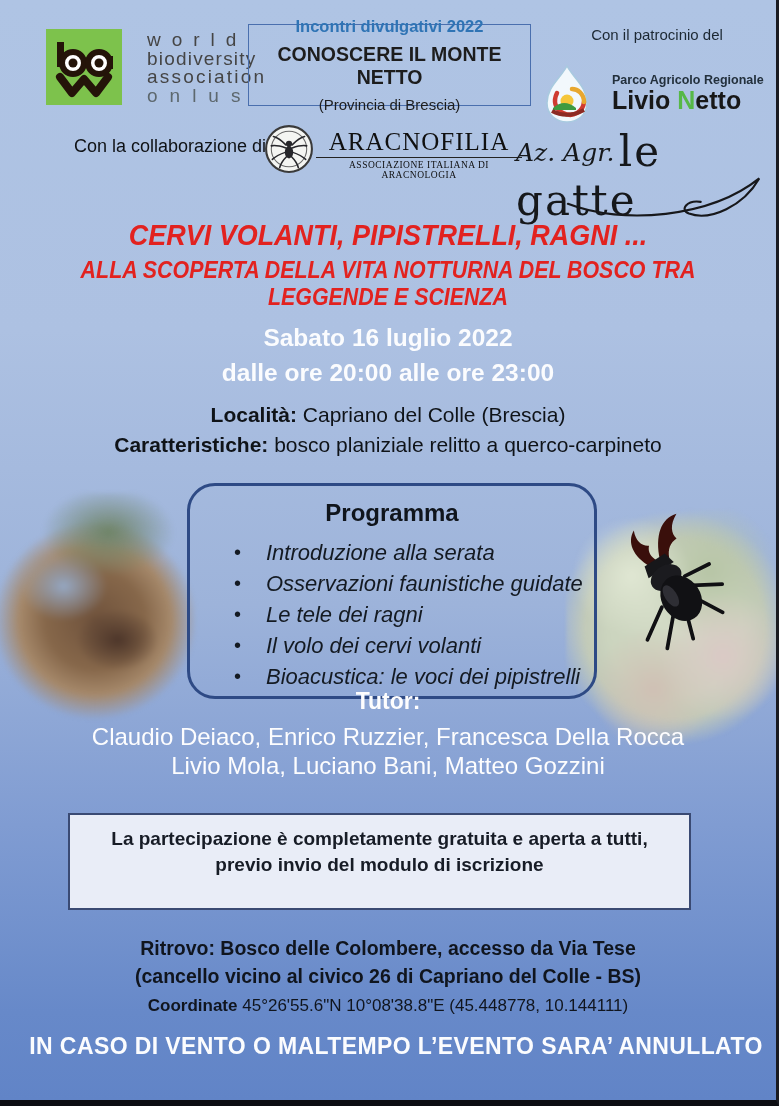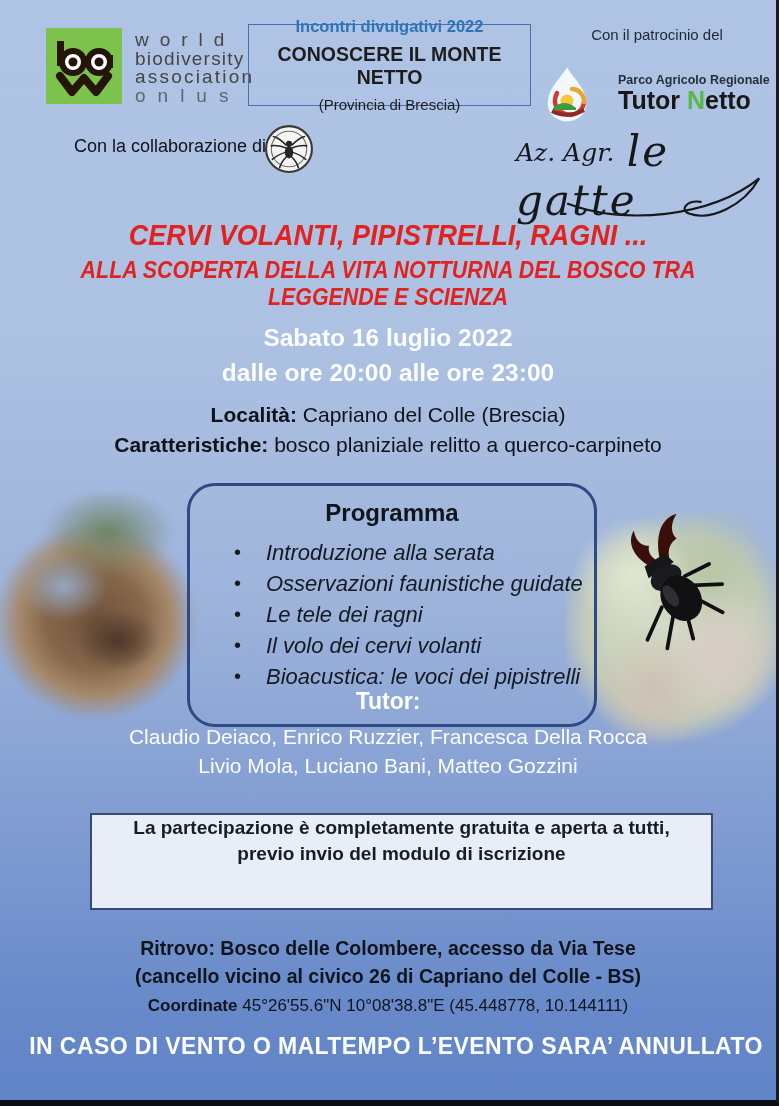--- a/index.html
+++ b/index.html
@@ -3,52 +3,52 @@
 <meta charset="utf-8">
 <style>
   html,body { margin:0; padding:0; background:#ffffff; }
   .poster {
     position:relative; width:779px; height:1106px; overflow:hidden; box-sizing:border-box;
     background:linear-gradient(180deg,#afc4e4 0%,#adc1e2 30%,#9db3da 55%,#809cd2 75%,#6789c9 92%,#6184c7 100%);
     border-right:3px solid #191a20; border-bottom:6px solid #0c0d12;
     font-family:"Liberation Sans", sans-serif;
   }
   
-  .wba { position:absolute; left:46px; top:28px; display:flex; gap:13px; align-items:flex-start; }
+  .wba { position:absolute; left:46px; top:28px; display:flex; gap:25px; align-items:center; }
   .wba-mark { width:76px; height:76px; }
   .wba-words { padding-top:3px; color:#454545; font-size:19px; line-height:18.5px; font-weight:500; }
   .w0 { letter-spacing:11px; }
   .w1 { letter-spacing:1.2px; }
   .w2 { letter-spacing:2.2px; }
   .w3 { letter-spacing:12px; color:#5d686e; }
   .series-box {
     position:absolute; left:248px; top:24px; width:283px; height:82px; box-sizing:border-box;
     border:1.5px solid #4a6fae; display:flex; flex-direction:column; align-items:center; justify-content:center; gap:7px;
     text-align:center;
   }
   .series-l1 { color:#2f74b5; font-weight:bold; font-size:16.5px; }
   .series-l2 { color:#1d1d1d; font-weight:bold; font-size:19.5px; }
   .series-l3 { color:#1d1d1d; font-size:15px; }
   .patronage { position:absolute; left:540px; top:26px; width:234px; }
   .pat-label { text-align:center; font-size:15px; color:#1c2833; font-weight:500; margin-bottom:20px; }
-  .pat-row { display:flex; align-items:center; gap:24px; }
+  .pat-row { display:flex; align-items:center; gap:18px; }
   .park-logo { width:54px; height:62px; flex:none; }
   .park-l1 { font-size:12.5px; font-weight:bold; color:#23303c; }
   .park-l2 { font-size:25px; font-weight:bold; color:#181818; line-height:1.1; }
   .gN { color:#56b847; }
   
   .collab { position:absolute; left:0; top:116px; width:683px; height:90px; }
   .collab-label { position:absolute; left:74px; top:20px; font-size:18px; color:#0f1216; }
   .seal { position:absolute; left:264px; top:8px; width:50px; height:50px; }
   .arac { position:absolute; left:316px; top:12px; width:206px; text-align:center; color:#101010; }
   .arac-name { font-family:"Liberation Serif", serif; font-size:25px; letter-spacing:1px; border-bottom:1.5px solid #222; padding-bottom:1px; }
   .arac-sub { font-family:"Liberation Serif", serif; font-size:9.5px; letter-spacing:0.5px; margin-top:2px; }
   .farm { position:absolute; left:516px; top:6px; width:250px; }
   .farm-prefix { font-family:"DejaVu Serif", serif; font-style:italic; font-size:25px; color:#16181b; }
-  .farm-name { font-family:"DejaVu Serif", serif; font-style:italic; font-size:42px; color:#16181b; margin-left:8px; letter-spacing:2px; position:relative; top:5px; }
+  .farm-name { font-family:"DejaVu Serif", serif; font-size:42px; color:#16181b; margin-left:0; letter-spacing:2px; position:relative; top:5px; }
   .swash { position:absolute; left:48px; top:52px; width:205px; height:44px; }
   
   .title1 { position:absolute; left:0; top:219px; width:100%; text-align:center; color:#e2221f;
             font-weight:bold; font-style:italic; font-size:29px; transform:scaleX(0.93); }
   .title2 { position:absolute; left:0; top:257px; width:100%; text-align:center; color:#e2221f;
             font-weight:bold; font-style:italic; font-size:23px; transform:scaleX(0.93); }
   
   .when { position:absolute; left:0; top:320px; width:100%; text-align:center; color:#fbfcfe;
           font-weight:bold; font-size:24.5px; line-height:35px; }
   .where { position:absolute; left:0; top:400px; width:100%; text-align:center; color:#0f1318;
@@ -65,33 +65,33 @@
   .photo-lichen { position:absolute; left:566px; top:510px; width:218px; height:236px; z-index:1; filter:blur(1.5px);
     background:
       radial-gradient(circle at 30% 28%, #dfe6d2 0%, rgba(223,230,210,0) 26%),
       radial-gradient(circle at 72% 62%, #dac9c5 0%, rgba(218,201,197,0) 30%),
       radial-gradient(circle at 40% 76%, #cfc0b4 0%, rgba(207,192,180,0) 28%),
       radial-gradient(circle at 66% 26%, #b7c5a6 0%, rgba(183,197,166,0) 30%),
       radial-gradient(circle at 50% 50%, #d3dbc6 0%, #cbd4be 42%, #c2cab8 56%, rgba(175,195,227,0) 73%);
   }
   .beetle { position:absolute; left:598px; top:516px; width:150px; height:150px; z-index:1; transform:rotate(-33deg); }
   
-  .program-box { position:absolute; left:187px; top:483px; width:410px; height:244px; box-sizing:border-box;
+  .program-box { position:absolute; left:187px; top:483px; width:410px; height:216px; box-sizing:border-box;
                  border:3px solid #2e4a85; border-radius:28px; z-index:2; }
   .program-title { text-align:center; font-size:24px; font-weight:bold; color:#10151c; margin-top:13px; }
   .program-list { margin:10px 0 0 44px; padding:0; list-style:none; }
   .program-list li { position:relative; padding-left:32px; font-style:italic; font-size:22px; color:#141a22; line-height:31px; }
   .program-list li::before { content:"\2022"; position:absolute; left:0; top:0; font-style:normal; font-size:20px; }
   
   .tutors { position:absolute; left:0; top:688px; width:100%; text-align:center; color:#fdfdfe; z-index:3; }
   .tutors-label { font-size:23px; font-weight:bold; margin-bottom:7px; }
-  .tutors-line { font-size:21px; line-height:29px; }
-  
-  .info-box { position:absolute; left:90px; top:813px; width:623px; height:97px; box-sizing:border-box; z-index:3;
-              background:#e9edf7; border:2px solid #3a4a73; text-align:center; }
+  .tutors-line { font-size:24px; line-height:29px; }
+  
+  .info-box { position:absolute; left:68px; top:813px; width:623px; height:97px; box-sizing:border-box; z-index:3;
+              background:#e9edf7; border:2px solid #3a4a73; text-align:center; padding-top:11px; }
   .info-l { font-weight:bold; font-size:19px; color:#171c26; line-height:26px; }
   .info-l3 { margin-top:3px; color:#10151c; }
   .info-serif { font-family:"Liberation Serif", serif; font-size:20px; }
   .info-email { font-size:17px; }
   
   .meet { position:absolute; left:0; top:934px; width:100%; text-align:center; color:#10151e; }
   .meet-line { font-weight:bold; font-size:19.5px; line-height:28px; }
   .meet-coords { margin-top:6px; font-size:17px; }
   
   .warning { position:absolute; left:8px; top:1033px; width:100%; text-align:center; color:#fbfcfe;
@@ -138,21 +138,21 @@
           <path d="M17,30 C13,38 15,46 23,50 C33,55 43,49 44,39" fill="none" stroke="#cf3b31" stroke-width="4.5" stroke-linecap="round"></path>
           <path d="M44,39 C44,31 38,26 32,26" fill="none" stroke="#e8a72e" stroke-width="4.5" stroke-linecap="round"></path>
           <circle cx="27" cy="38" r="6.5" fill="#f5c63a"></circle>
           <path d="M13,45 Q24,35 36,45 L36,47 L13,47 Z" fill="#3e9a40"></path>
           <path d="M12,48 Q27,56 44,47" fill="none" stroke="#8c2b24" stroke-width="4"></path>
         </svg>
       </div>
       <div class="park-txt">
         <div class="park-l1">Parco Agricolo Regionale</div>
         <div class="park-l2">
-          <span>Tutor </span><span class="gN">N</span><span>etto</span>
+          <span>Livio </span><span class="gN">N</span><span>etto</span>
         </div>
       </div>
     </div>
   </div>
 
   <div class="collab">
     <span class="collab-label">Con la collaborazione di</span>
     <div class="seal">
       <svg viewBox="0 0 48 48" width="50" height="50">
         <circle cx="24" cy="24" r="22" fill="#f4f5f2" stroke="#3a3a3a" stroke-width="2"></circle>
@@ -164,20 +164,24 @@
             <path d="M27,20 C32,15 35,13 39,12"></path>
           <path d="M21,23 C15,21 11,20 7,21"></path>
             <path d="M27,23 C33,21 37,20 41,21"></path>
           <path d="M21,27 C15,29 11,31 8,34"></path>
             <path d="M27,27 C33,29 37,31 40,34"></path>
           <path d="M22,31 C18,35 16,38 15,42"></path>
             <path d="M26,31 C30,35 32,38 33,42"></path>
         </g>
       </svg>
     </div>
+    <div class="arac">
+      <div class="arac-name">ARACNOFILIA</div>
+      <div class="arac-sub">ASSOCIAZIONE ITALIANA DI ARACNOLOGIA</div>
+    </div>
     <div class="farm">
       <span class="farm-prefix">Az. Agr.</span>
       <span class="farm-name">le gatte</span>
       <svg class="swash" viewBox="0 0 210 44">
         <path d="M4,30 C60,52 150,44 200,4 C184,32 150,48 128,40 C118,36 126,26 140,28" fill="none" stroke="#17181b" stroke-width="2.2" stroke-linecap="round"></path>
       </svg>
     </div>
   </div>
 
   <div class="title1">CERVI VOLANTI, PIPISTRELLI, RAGNI ...</div>

